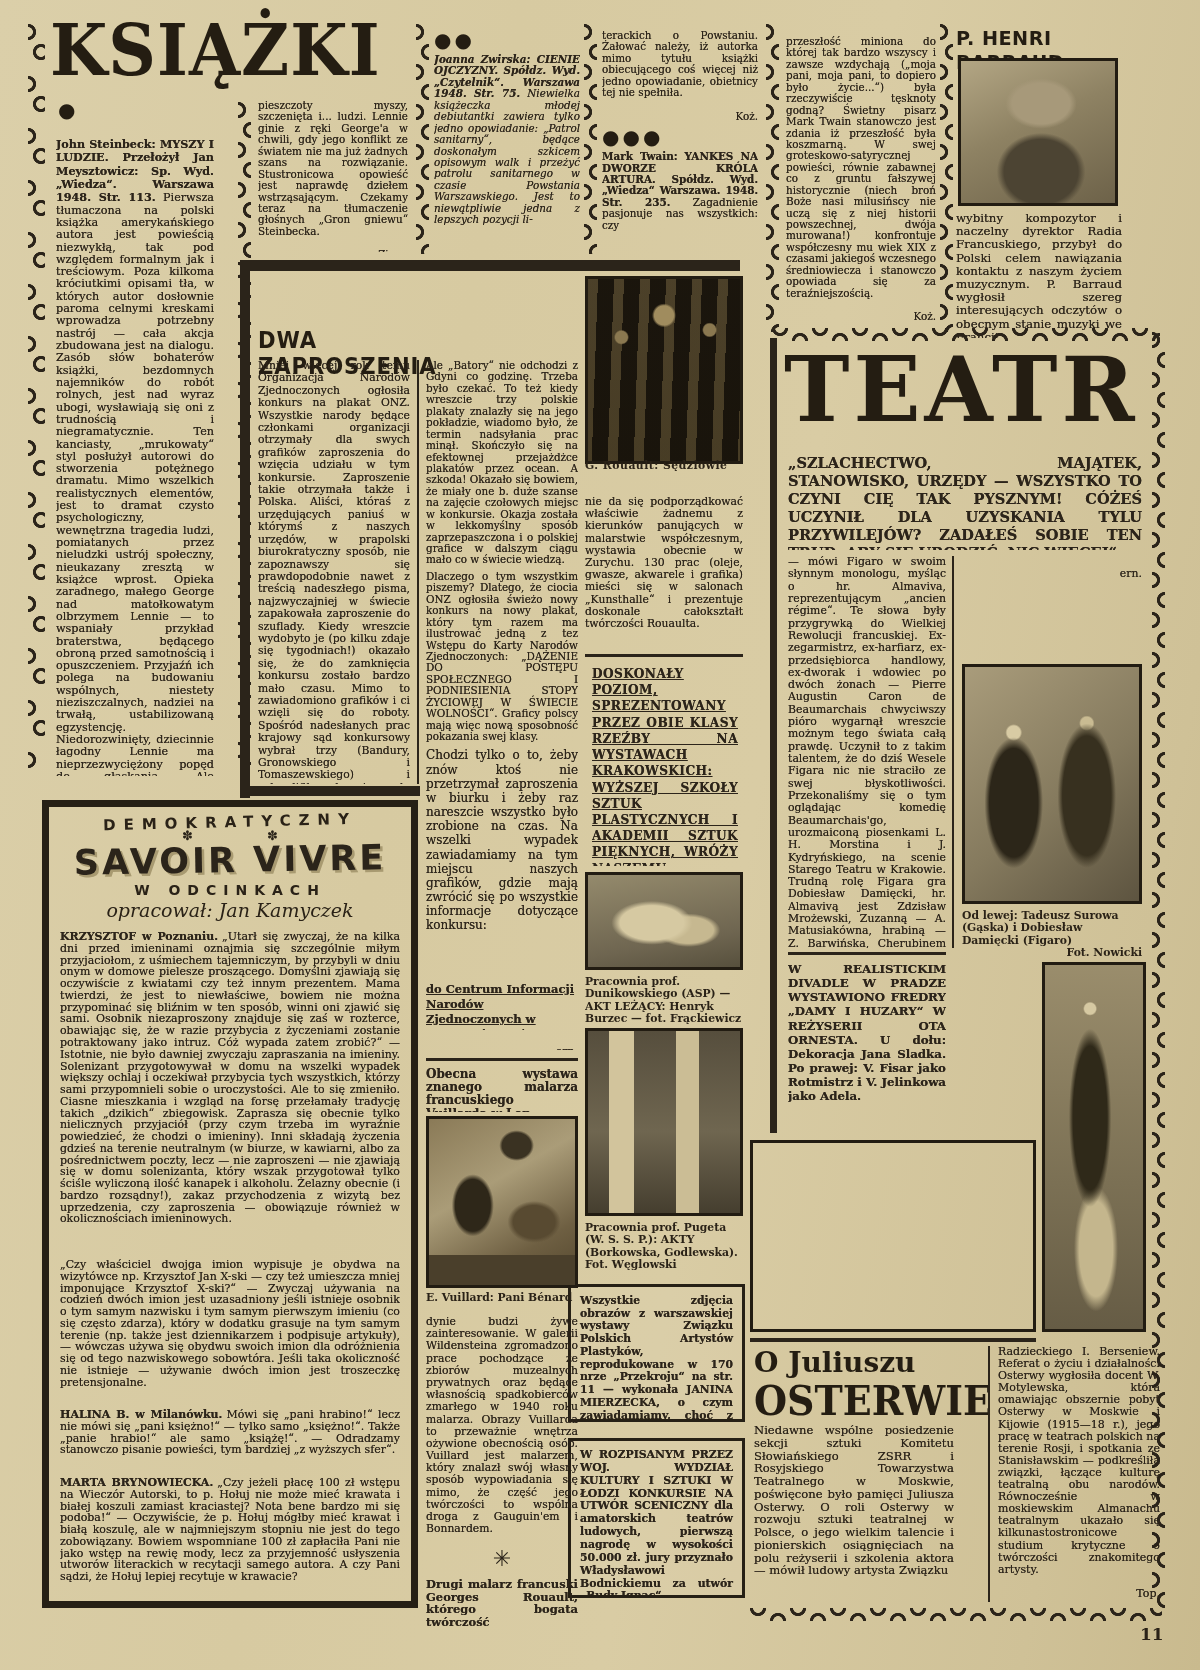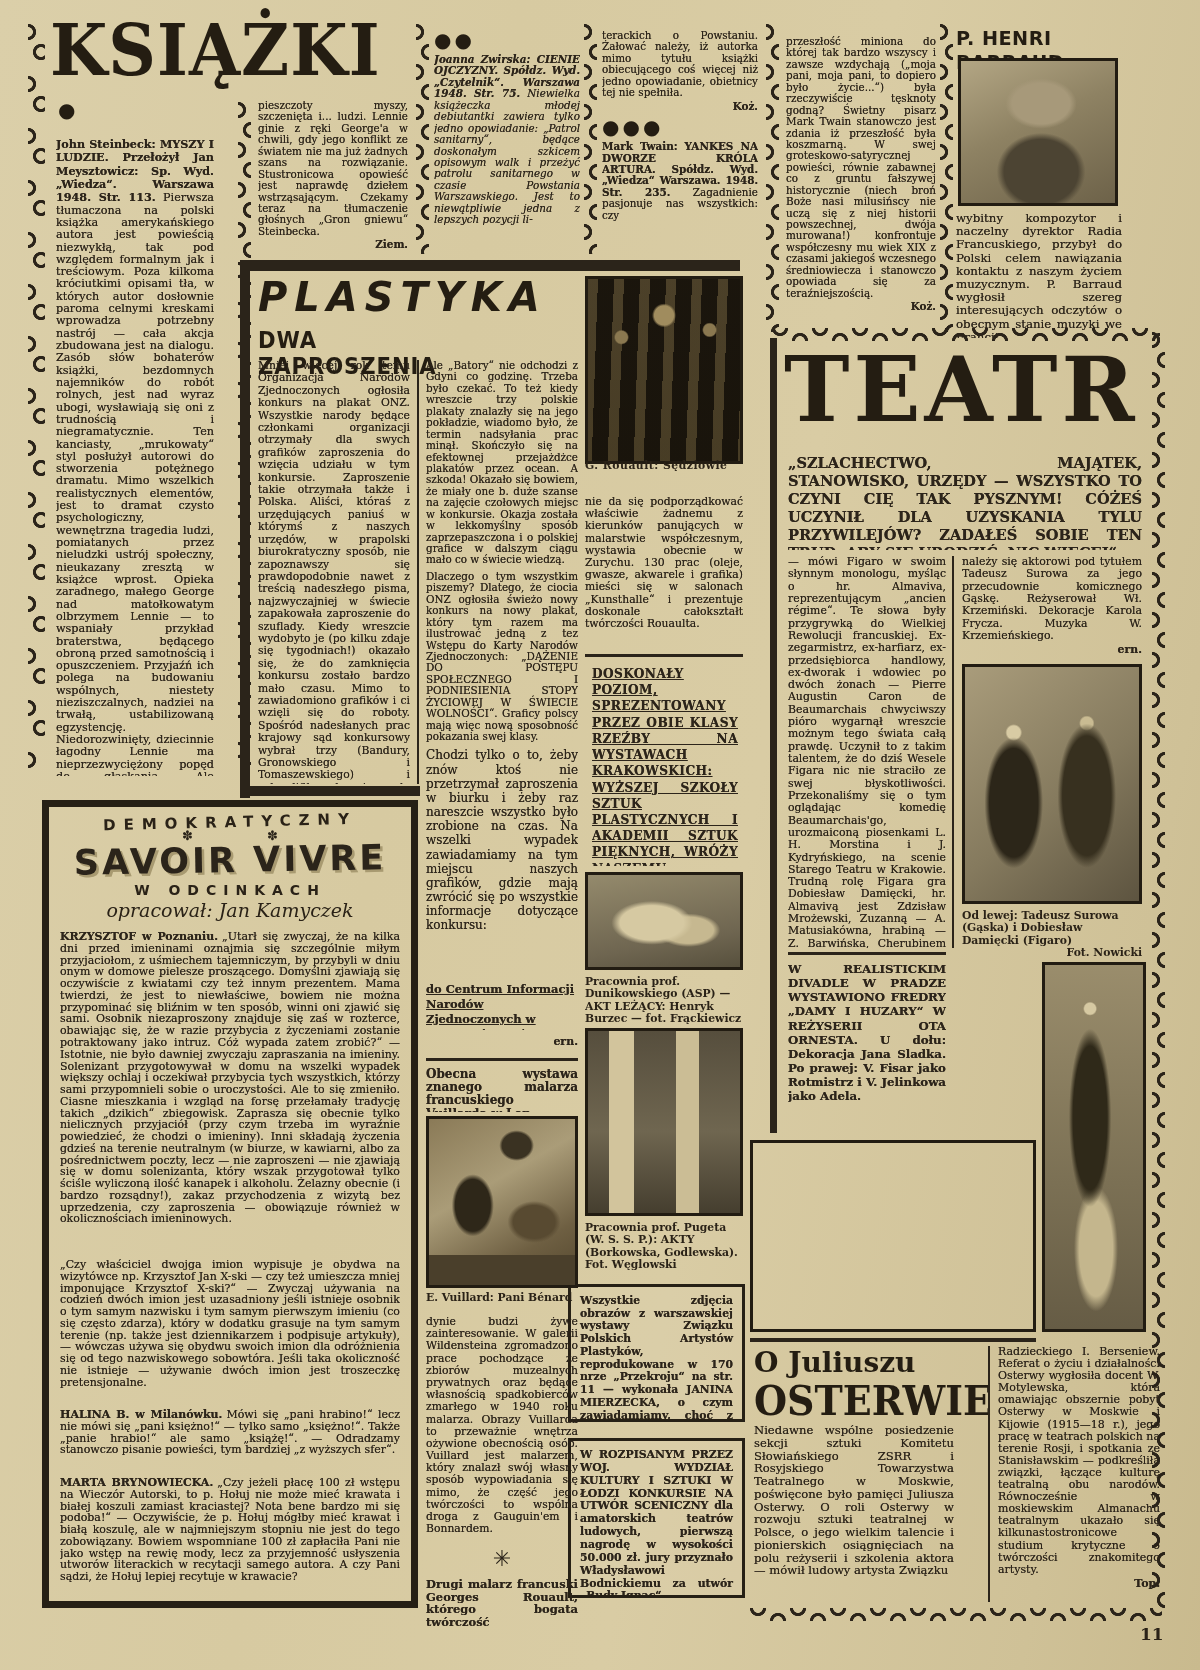--- a/index.html
+++ b/index.html
@@ -6,21 +6,21 @@
   .page{
     position:relative;width:1200px;height:1670px;margin:0 auto;
     background:linear-gradient(100deg,#dbcfa9 0%,#d7caa1 35%,#d9cca4 60%,#cfc197 88%,#c9ba8e 100%);
     font-family:"DejaVu Serif",serif;color:#2a2217;overflow:hidden;
   }
   .abs{position:absolute;}
   .news{font-size:11px;line-height:1.1;text-align:justify;color:#2c241a;overflow:hidden;
         text-shadow:0 0 .4px rgba(44,36,26,.8);}
   .bold{font-weight:bold;}
   .lead{font-weight:bold;margin-right:4px;}
-  .sig{display:block;text-align:right;font-weight:bold;margin-top:2px;}
+  .sig{display:block;text-align:right;font-weight:normal;margin-top:12px;}
   .caption{font-size:10.8px;line-height:1.15;font-weight:bold;text-align:left;overflow:hidden;}
   .credit{text-align:right;font-weight:bold;}
   .bullets{font-size:20px;letter-spacing:3px;line-height:1;color:#241d12;}
   .photo{position:absolute;border:3px solid #221c12;box-sizing:border-box;}
   .rule-h{position:absolute;background:#2b241a;}
   .rule-v{position:absolute;background:#2b241a;}
   .wavy-v{position:absolute;width:13px;background:
       radial-gradient(9px 9px at 0px 10px, transparent 4.6px, #2b241a 5.2px 7.8px, transparent 8.4px),
       radial-gradient(9px 9px at 13px 30px, transparent 4.6px, #2b241a 5.2px 7.8px, transparent 8.4px);
       background-size:13px 40px;background-repeat:repeat-y;}
@@ -139,21 +139,20 @@
   <div class="photo" id="ph-barraud" style="left:958px;top:58px;width:160px;height:148px;"></div>
   <div class="abs news" style="left:956px;top:212px;width:166px;height:126px;font-size:11.8px;line-height:1.12;">
     <span>wybitny kompozytor i naczelny dyrektor Radia Francuskiego, przybył do Polski celem nawiązania kontaktu z naszym życiem muzycznym. P. Barraud wygłosił szereg interesujących odczytów o obecnym stanie muzyki we Francji.</span>
     
   </div>
 
   <div class="rule-h" style="left:240px;top:260px;width:500px;height:11px;"></div>
   <div class="rule-v" style="left:240px;top:260px;width:10px;height:538px;"></div>
   <div class="rule-h" style="left:240px;top:786px;width:180px;height:10px;"></div>
 
-  <div class="abs headline-sans" style="left:258px;top:274px;width:300px;font-size:40px;font-style:italic;letter-spacing:7px;">PLASTYKA</div>
   <div class="abs headline-sans" style="left:258px;top:327px;width:260px;font-size:23px;letter-spacing:1px;transform:scaleX(.92);transform-origin:top left;">DWA ZAPROSZENIA</div>
 
   <div class="abs news" style="left:258px;top:360px;width:152px;height:424px;font-size:10.8px;line-height:1.15;">Mniej więcej rok temu Organizacja Narodów Zjednoczonych ogłosiła konkurs na plakat ONZ. Wszystkie narody będące członkami organizacji otrzymały dla swych grafików zaproszenia do wzięcia udziału w tym konkursie. Zaproszenie takie otrzymała także i Polska. Aliści, któraś z urzędujących paniuś w którymś z naszych urzędów, w prapolski biurokratyczny sposób, nie zapoznawszy się prawdopodobnie nawet z treścią nadeszłego pisma, najzwyczajniej w świecie zapakowała zaproszenie do szuflady. Kiedy wreszcie wydobyto je (po kilku zdaje się tygodniach!) okazało się, że do zamknięcia konkursu zostało bardzo mało czasu. Mimo to zawiadomiono grafików i ci wzięli się do roboty. Spośród nadesłanych prac krajowy sąd konkursowy wybrał trzy (Bandury, Gronowskiego i Tomaszewskiego) i zakwalifikował je do wysłania do Nowego Jorku.</div>
 
   <div class="rule-v" style="left:417px;top:360px;width:2px;height:424px;"></div>
 
   <div class="abs" style="left:426px;top:360px;width:152px;height:618px;overflow:hidden;">
     <div class="news" style="position:static;font-size:10.4px;">Ale „Batory“ nie odchodzi z Gdyni co godzinę. Trzeba było czekać. To też kiedy wreszcie trzy polskie plakaty znalazły się na jego pokładzie, wiadomo było, że termin nadsyłania prac minął. Skończyło się na efektownej przejażdżce plakatów przez ocean. A szkoda! Okazało się bowiem, że miały one b. duże szanse na zajęcie czołowych miejsc w konkursie. Okazja została w lekkomyślny sposób zaprzepaszczona i o polskiej grafice w dalszym ciągu mało co w świecie wiedzą.</div>
     <div class="news" style="position:static;font-size:10.4px;margin-top:5px;">Dlaczego o tym wszystkim piszemy? Dlatego, że ciocia ONZ ogłosiła świeżo nowy konkurs na nowy plakat, który tym razem ma ilustrować jedną z tez Wstępu do Karty Narodów Zjednoczonych: „DĄŻENIE DO POSTĘPU SPOŁECZNEGO I PODNIESIENIA STOPY ŻYCIOWEJ W ŚWIECIE WOLNOŚCI“. Graficy polscy mają więc nową sposobność pokazania swej klasy.</div>
     <div class="news" style="position:static;font-size:12px;line-height:1.18;margin-top:6px;">Chodzi tylko o to, żeby znów ktoś nie przetrzymał zaproszenia w biurku i żeby raz nareszcie wszystko było zrobione na czas. Na wszelki wypadek zawiadamiamy na tym miejscu naszych grafików, gdzie mają zwrócić się po wszystkie informacje dotyczące konkursu:</div>
@@ -186,21 +185,20 @@
   <div class="wavy-h" style="left:770px;top:328px;width:390px;"></div>
   <div class="wavy-v" style="left:1152px;top:330px;height:1282px;"></div>
   <div class="rule-v" style="left:770px;top:338px;width:7px;height:795px;"></div>
 
   <div class="abs headline-serif" style="left:784px;top:336px;width:368px;height:112px;font-size:88px;letter-spacing:4px;transform:scaleY(1.02);transform-origin:top left;">TEATR</div>
   <div class="abs news bold" style="left:788px;top:454px;width:354px;height:96px;font-size:14.6px;line-height:1.24;">„SZLACHECTWO, MAJĄTEK, STANOWISKO, URZĘDY — WSZYSTKO TO CZYNI CIĘ TAK PYSZNYM! CÓŻEŚ UCZYNIŁ DLA UZYSKANIA TYLU PRZYWILEJÓW? ZADAŁEŚ SOBIE TEN TRUD, ABY SIĘ URODZIĆ, NIC WIĘCEJ“</div>
 
   <div class="abs news" style="left:788px;top:556px;width:158px;height:392px;font-size:10.9px;line-height:1.13;">— mówi Figaro w swoim słynnym monologu, myśląc o hr. Almaviva, reprezentującym „ancien régime“. Te słowa były przygrywką do Wielkiej Rewolucji francuskiej. Ex-zegarmistrz, ex-harfiarz, ex-przedsiębiorca handlowy, ex-dworak i wdowiec po dwóch żonach — Pierre Augustin Caron de Beaumarchais chwyciwszy pióro wygarnął wreszcie możnym tego świata całą prawdę. Uczynił to z takim talentem, że do dziś Wesele Figara nic nie straciło ze swej błyskotliwości. Przekonaliśmy się o tym oglądając komedię Beaumarchais'go, urozmaiconą piosenkami L. H. Morstina i J. Kydryńskiego, na scenie Starego Teatru w Krakowie. Trudną rolę Figara gra Dobiesław Damięcki, hr. Almavivą jest Zdzisław Mrożewski, Zuzanną — A. Matusiakówna, hrabiną — Z. Barwińska, Cherubinem — Kościałkowska. Osobne miejsce</div>
   <div class="rule-v" style="left:952px;top:556px;width:2px;height:392px;"></div>
   <div class="abs news" style="left:962px;top:556px;width:180px;height:104px;font-size:10.9px;line-height:1.13;">
-    <span>należy się aktorowi pod tytułem Tadeusz Surowa za jego przecudownie komicznego Gąskę. Reżyserował Wł. Krzemiński. Dekoracje Karola Frycza. Muzyka W. Krzemieńskiego.</span>
     <span class="sig">ern.</span>
   </div>
 
   <div class="photo" id="ph-surowa" style="left:962px;top:664px;width:180px;height:240px;"></div>
   <div class="abs caption" style="left:962px;top:910px;width:180px;height:46px;">
     <span>Od lewej: Tadeusz Surowa (Gąska) i Dobiesław Damięcki (Figaro)</span>
     <div class="credit">Fot. Nowicki</div>
   </div>
 
   <div class="rule-h" style="left:788px;top:952px;width:158px;height:3px;"></div>

